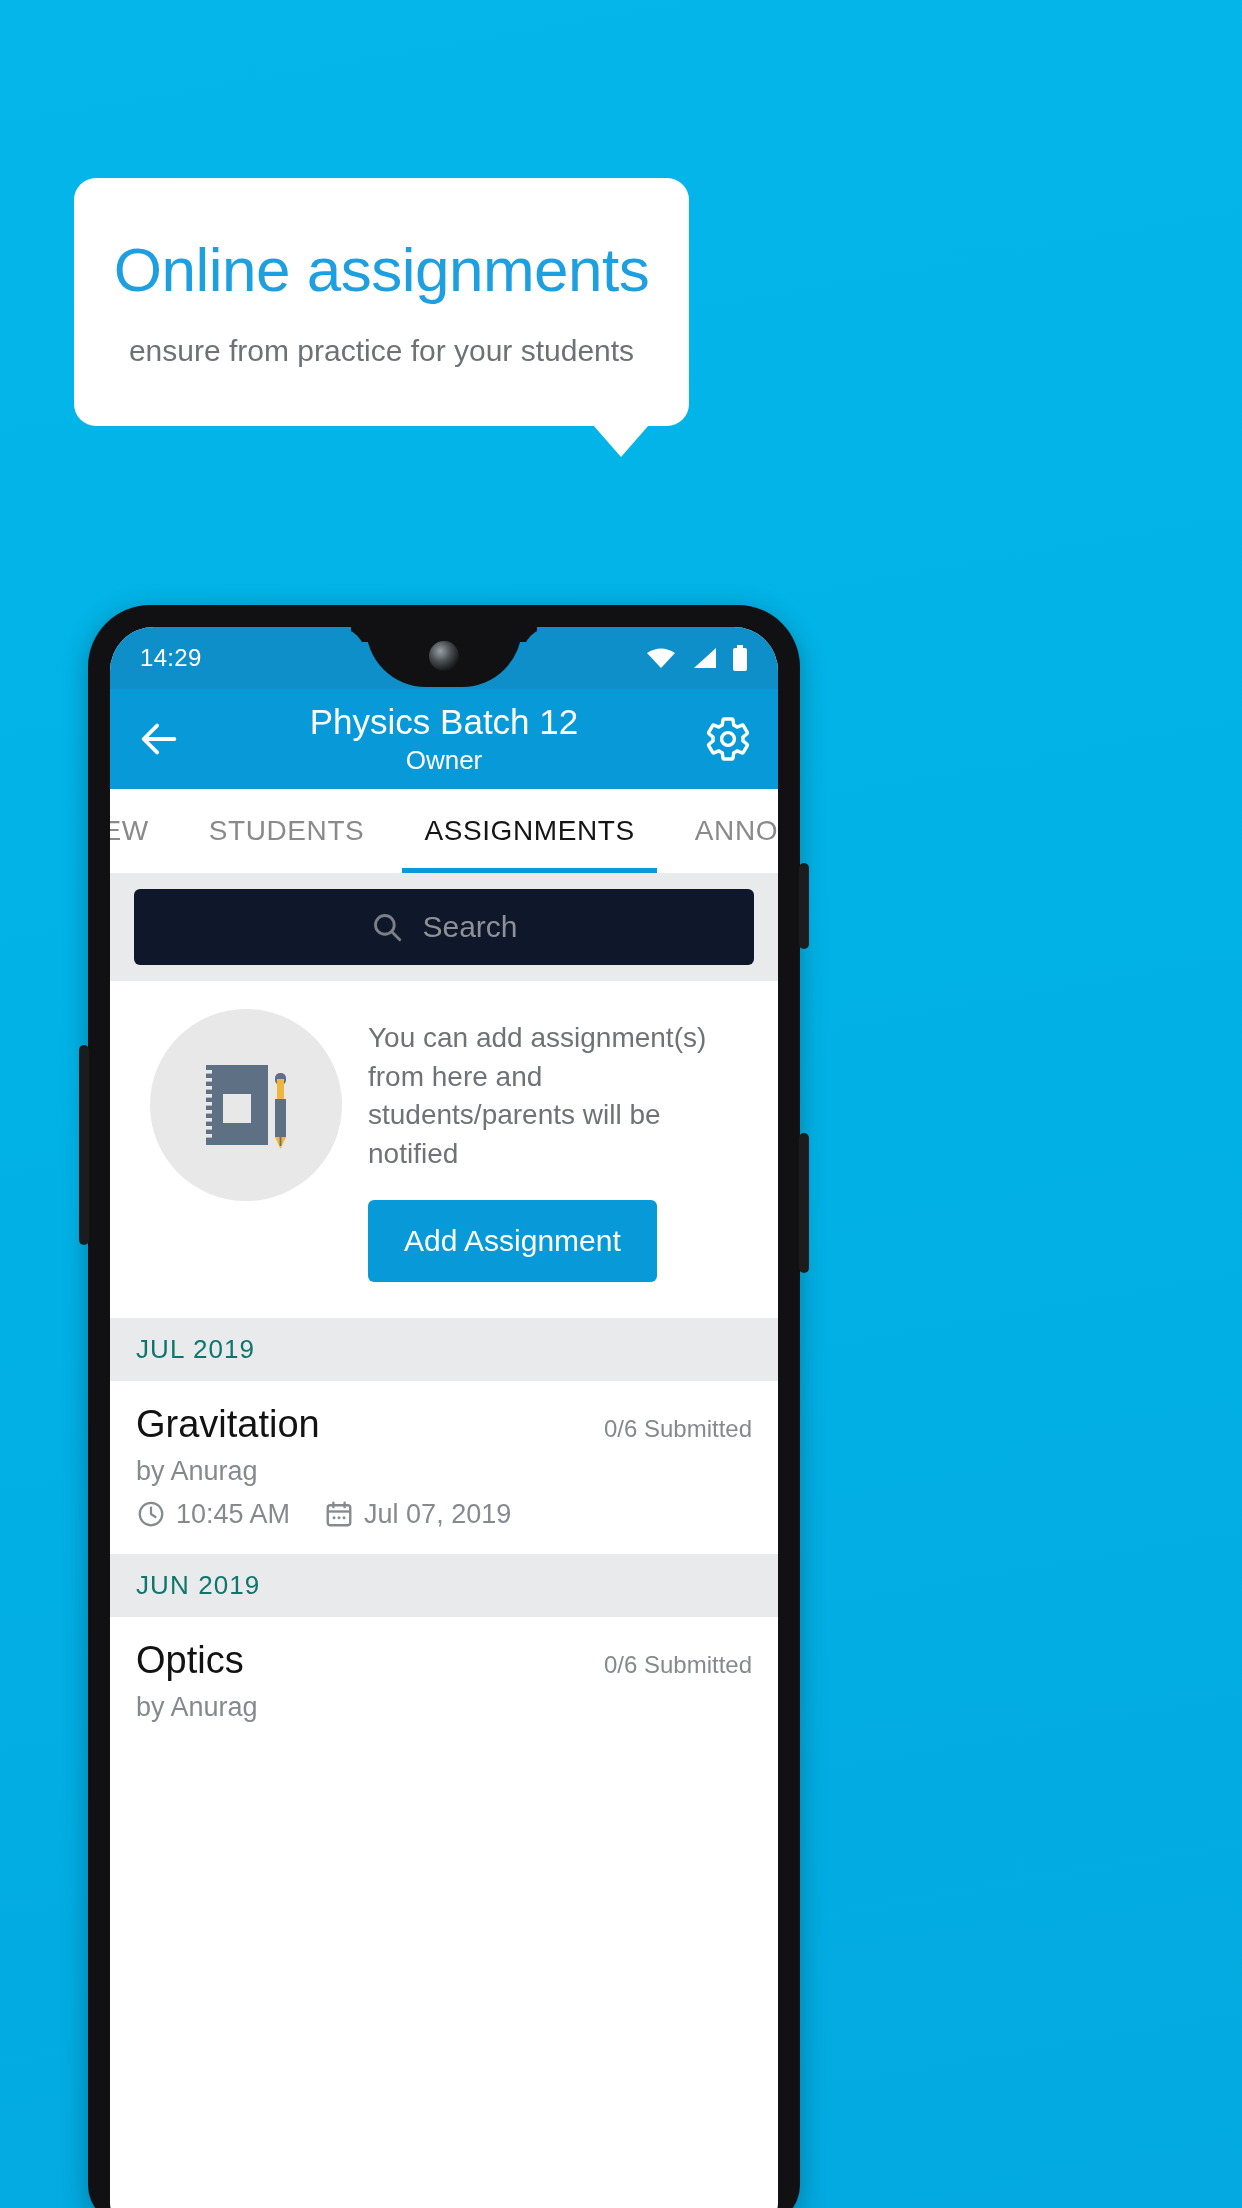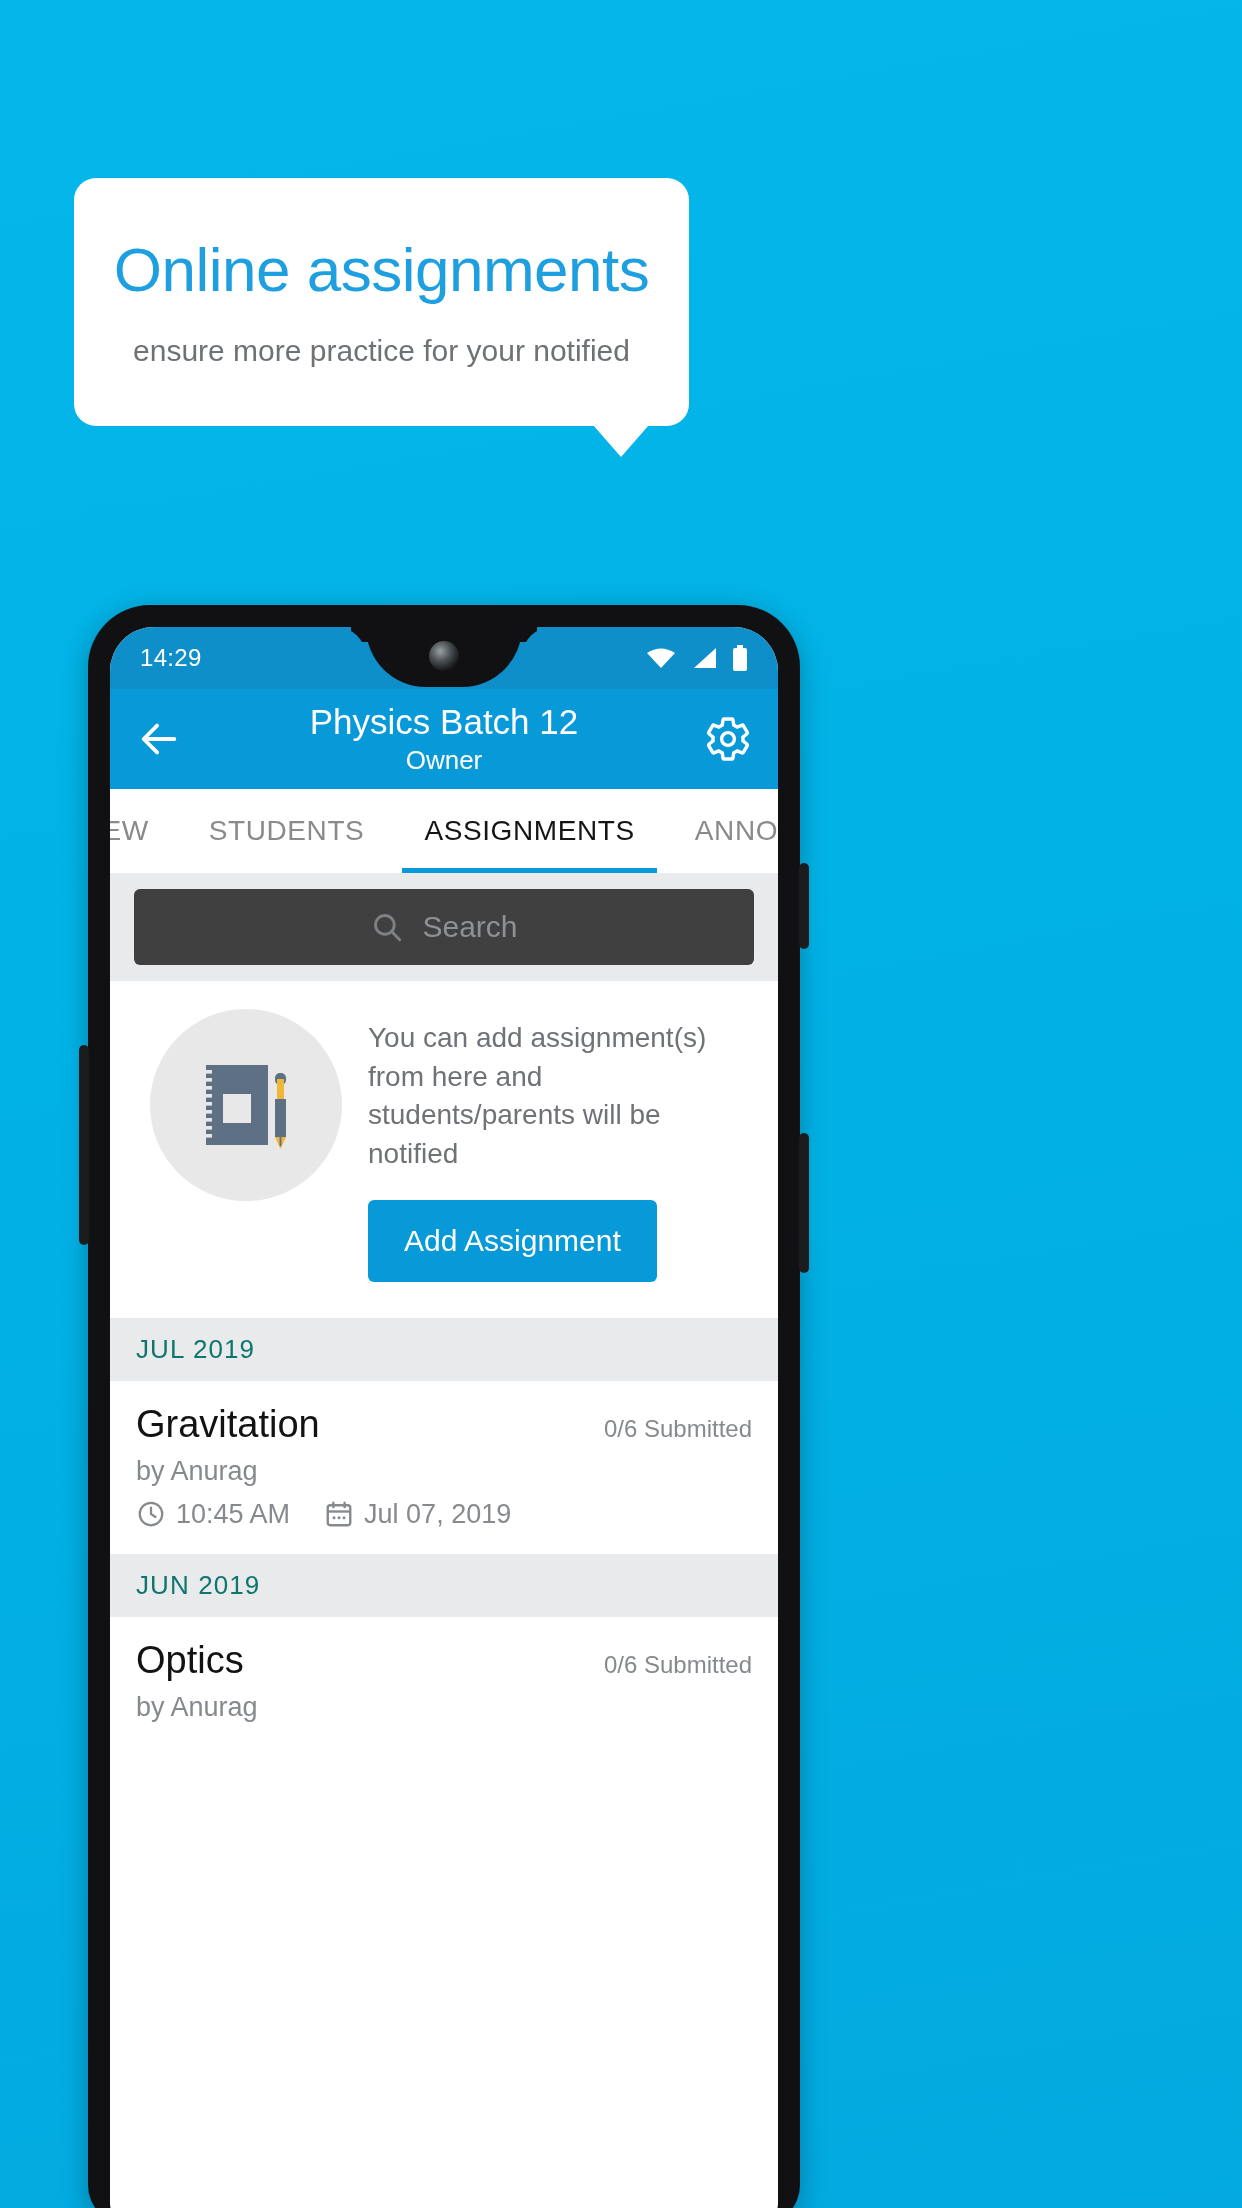--- a/index.html
+++ b/index.html
@@ -213,21 +213,21 @@
   }
   #tab-0 { margin-left: -46px; }
 
   
   #search-wrap {
     background: #e9eaec;
     padding: 16px 24px;
   }
   #search-box {
     height: 76px;
-    background: #404040;
+    background: #0f172a;
     border-radius: 6px;
     display: flex;
     align-items: center;
     justify-content: center;
     gap: 18px;
     cursor: text;
   }
   #search-placeholder { font-size: 30px; color: #8e9195; }
 
   
@@ -310,21 +310,21 @@
   }
   .a-meta .gap { width: 14px; }
 </style>
 </head>
 <body>
 
 <div id="bg"></div>
 
 <div id="callout">
   <div id="callout-title">Online assignments</div>
-  <div id="callout-sub">ensure more practice for your notified</div>
+  <div id="callout-sub">ensure from practice for your students</div>
 </div>
 <div id="callout-tail"></div>
 
 <div id="phone">
   <div class="side-btn" id="btn-r1"></div>
   <div class="side-btn" id="btn-r2"></div>
   <div class="side-btn" id="btn-l1"></div>
 
   <div id="screen">
 

